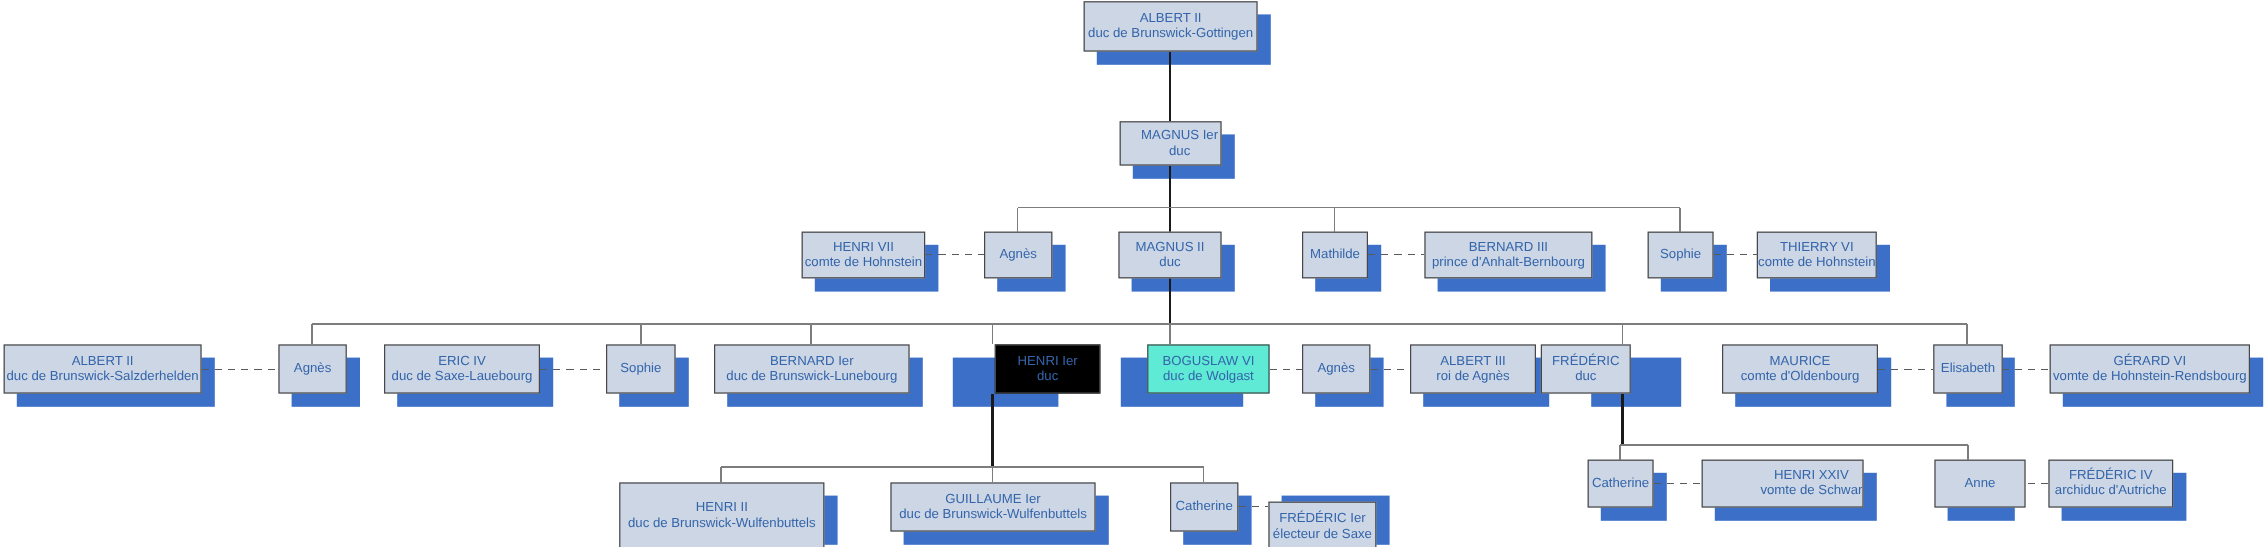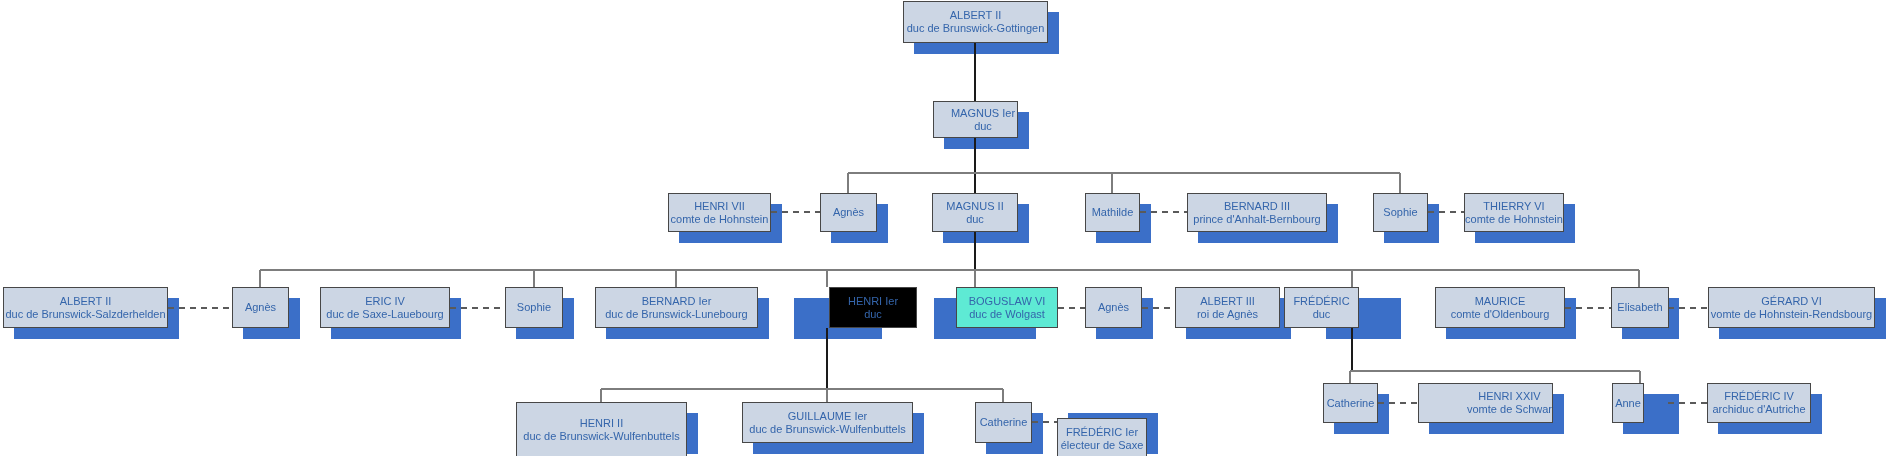--- a/index.html
+++ b/index.html
@@ -200,21 +200,21 @@
         <div class="pname">FRÉDÉRIC Ier</div>
         <div class="ptitle">électeur de Saxe</div>
       </div>
       <div class="node" style="left: 1323px; top: 383px; width: 55px; height: 40px; background: rgb(204, 214, 228); border-color: rgb(71, 71, 71); color: rgb(52, 101, 171);">
         <div class="pname">Catherine</div>
       </div>
       <div class="node" style="left: 1418px; top: 383px; width: 135px; height: 40px; background: rgb(204, 214, 228); border-color: rgb(71, 71, 71); color: rgb(52, 101, 171); padding-left: 48px;">
         <div class="pname">HENRI XXIV</div>
         <div class="ptitle">vomte de Schwarzbourg</div>
       </div>
-      <div class="node" style="left: 1612px; top: 383px; width: 32px; height: 40px; background: rgb(204, 214, 228); border-color: rgb(71, 71, 71); color: rgb(52, 101, 171);">
+      <div class="node" style="left: 1612px; top: 383px; width: 76px; height: 40px; background: rgb(204, 214, 228); border-color: rgb(71, 71, 71); color: rgb(52, 101, 171);">
         <div class="pname">Anne</div>
       </div>
       <div class="node" style="left: 1707px; top: 383px; width: 104px; height: 40px; background: rgb(204, 214, 228); border-color: rgb(71, 71, 71); color: rgb(52, 101, 171);">
         <div class="pname">FRÉDÉRIC IV</div>
         <div class="ptitle">archiduc d'Autriche</div>
       </div>
     </div>
 </div>
 
 </body></html>

